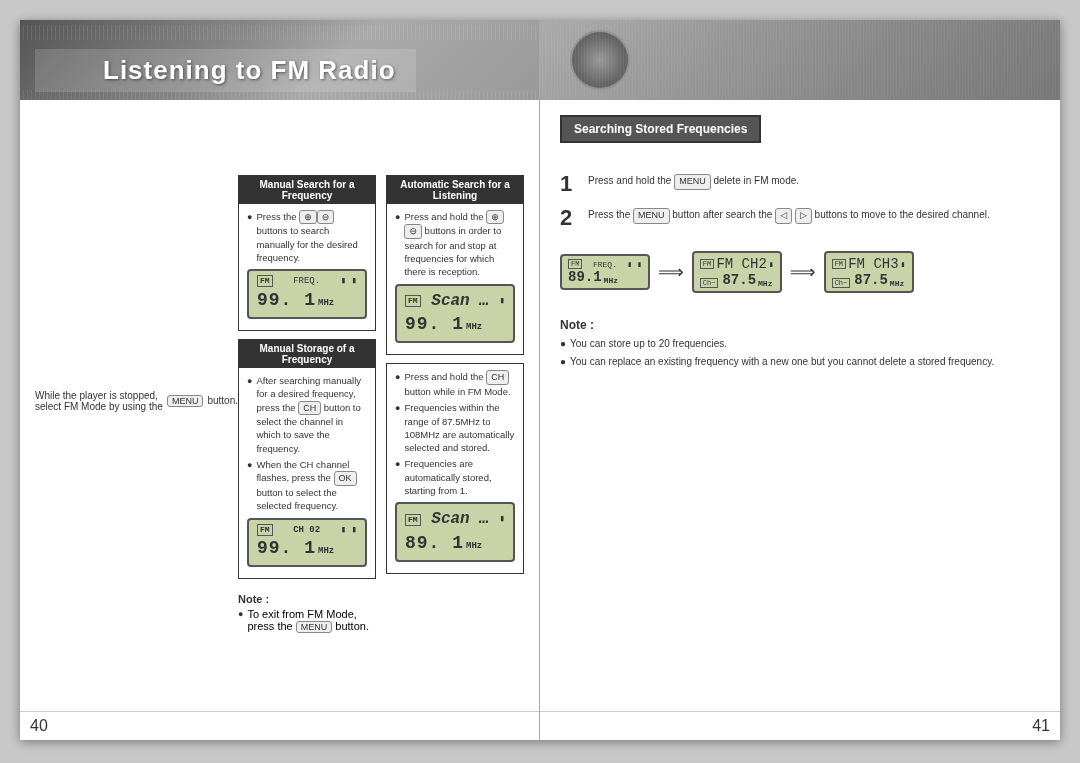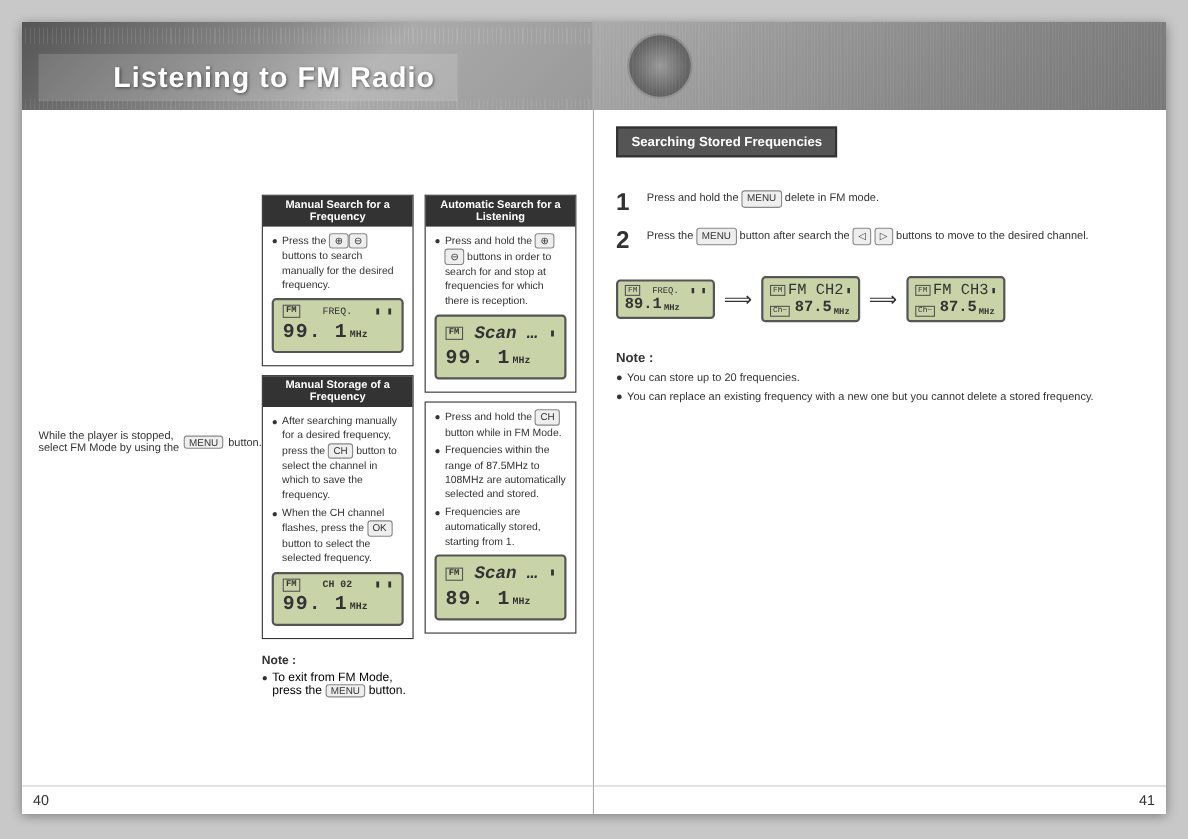--- a/index.html
+++ b/index.html
@@ -254,21 +254,21 @@
       font-weight: bold;
       font-size: 11px;
       color: #333;
       margin-bottom: 3px;
     }
 
     
     .page-num {
       margin-top: auto;
       padding: 5px 10px;
-      font-size: 13px;
+      font-size: 16px;
       color: #333;
       border-top: 1px solid #ccc;
     }
     .page-num-right {
       text-align: right;
       margin-top: 24px;
     }
 
     
     .right-section-title {

